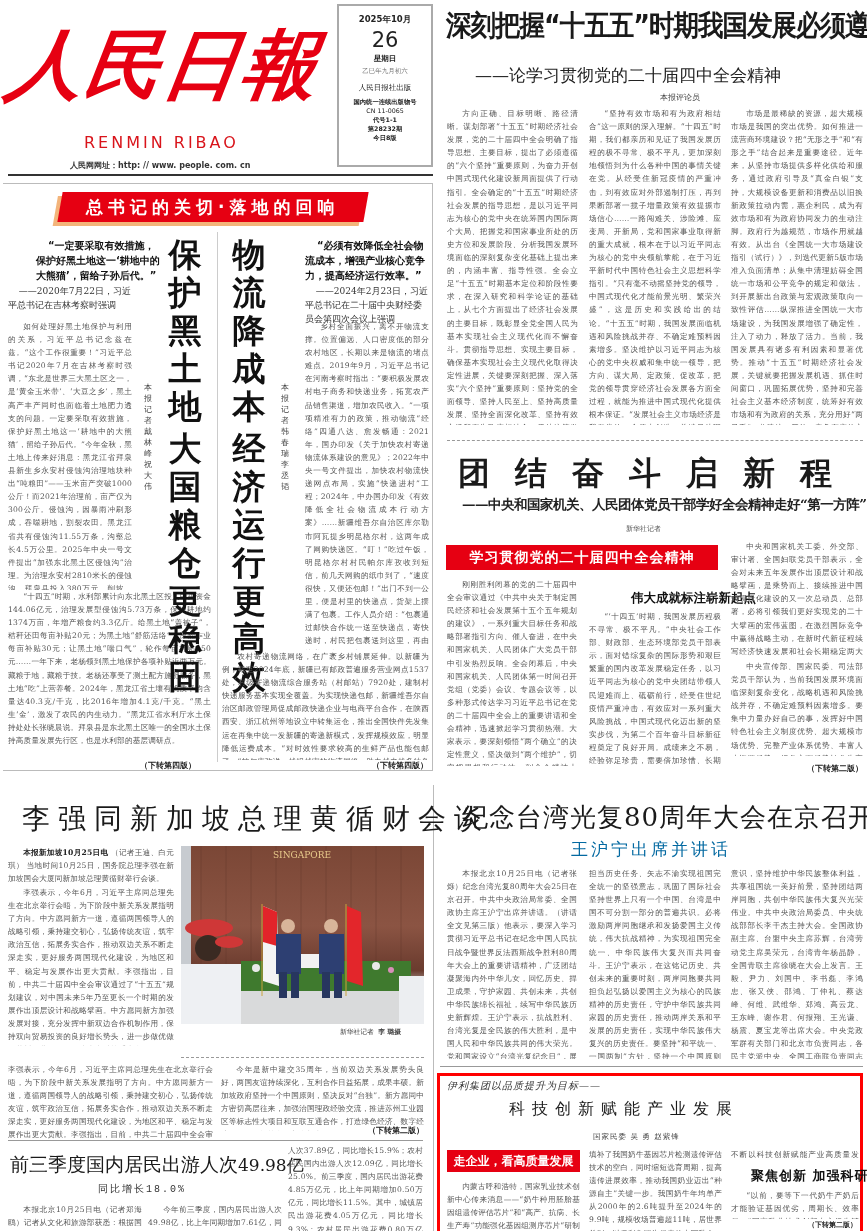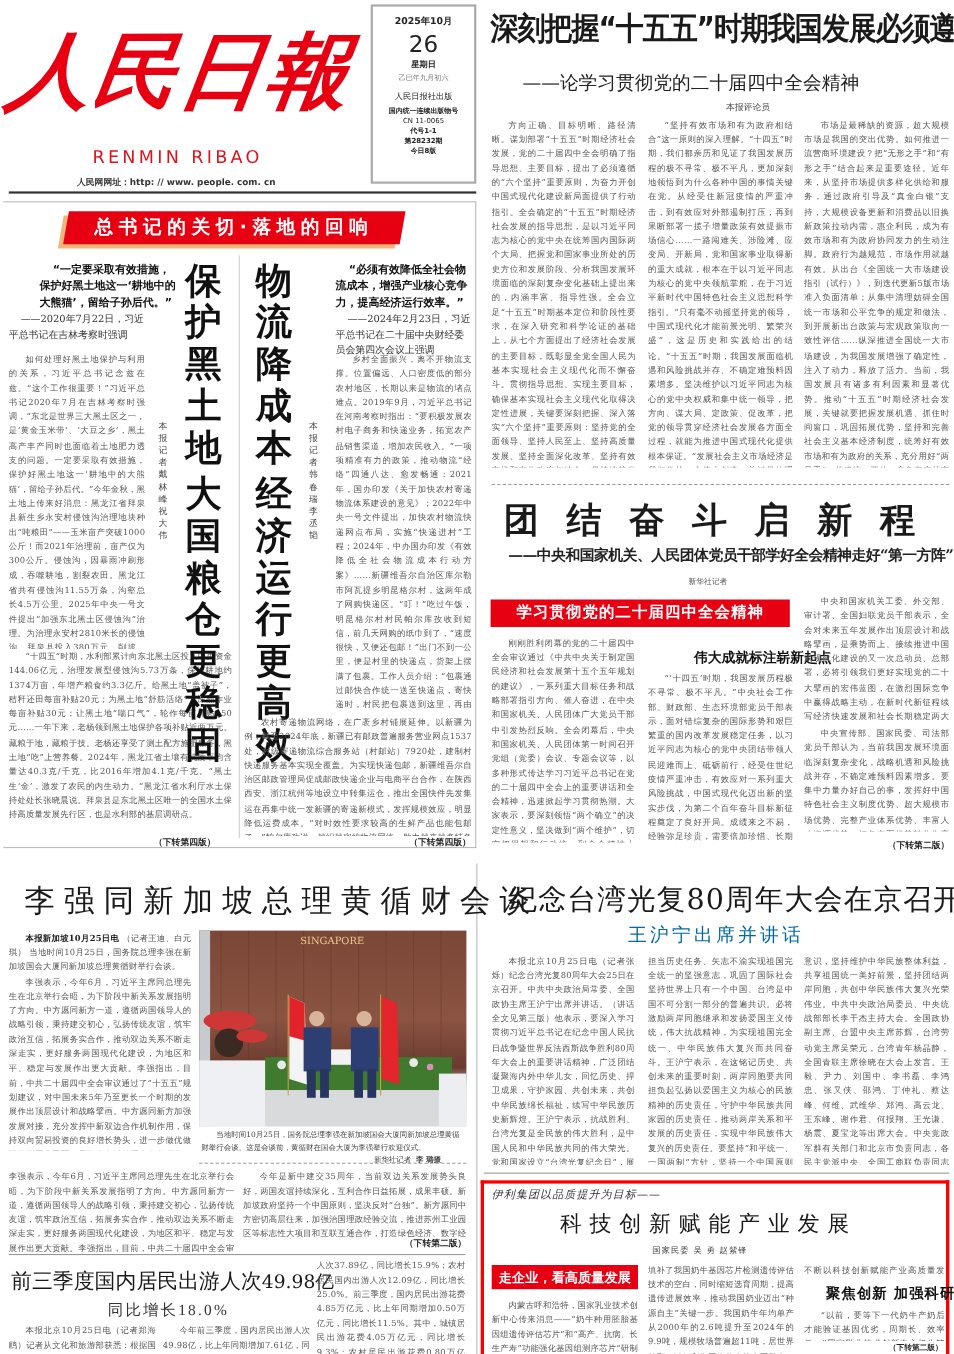--- a/index.html
+++ b/index.html
@@ -53,21 +53,21 @@
   .lq-title { left: 22px; top: 800px; width: 400px; font-family: "DejaVu Serif", serif; font-size: 28px; letter-spacing: 8px; color: #1a1a1a; white-space: nowrap; }
   .photo { left: 181px; top: 846px; width: 243px; height: 178px; overflow: hidden; background: linear-gradient(180deg, #7b4736 0%, #8b5443 45%, #6a3b2e 70%, #b9b7b5 80%, #dcdcdc 100%); }
   .photo-caption { left: 183px; top: 1027px; width: 240px; font-size: 6.8px; line-height: 11px; color: #444; }
 
   
   .tw-title { left: 462px; top: 800px; font-family: "DejaVu Serif", serif; font-size: 26px; color: #1a1a1a; white-space: nowrap; letter-spacing: 1px; }
   .tw-sub { left: 571px; top: 838px; font-family: "DejaVu Sans", sans-serif; font-size: 17px; color: #0369a1; letter-spacing: 3px; }
 
   .yili-box { left: 437px; top: 1073px; width: 426px; height: 158px; border: 3px solid #ff0000; border-bottom: none; }
   .travel-title { left: 10px; top: 1152px; font-family: "DejaVu Sans", sans-serif; font-size: 19px; color: #1a1a1a; white-space: nowrap; }
-  .travel-sub { left: 98px; top: 1182px; font-family: Liberation Serif, serif; font-size: 14px; color: #333; letter-spacing: 2px; }
+  .travel-sub { left: 98px; top: 1182px; font-family: Liberation Mono, monospace; font-size: 10px; color: #333; letter-spacing: 2px; }
 </style>
 </head>
 <body>
 
 <div class="abs masthead-logo">人民日報</div>
 <div class="abs masthead-en">RENMIN RIBAO</div>
 <div class="abs masthead-url">人民网网址：http: // www. people. com. cn</div>
 
 <div class="abs date-box">
   <div class="ym">2025年10月</div>
@@ -211,21 +211,20 @@
       <rect x="153" y="126" width="8" height="26" fill="#27365f"></rect>
 
     <ellipse cx="28" cy="82" rx="24" ry="9" fill="#cf3737"></ellipse>
     <rect x="0" y="118" width="60" height="60" fill="#eef0f3"></rect>
     <circle cx="27" cy="102" r="13" fill="#3a2a22"></circle>
     <ellipse cx="48" cy="96" rx="14" ry="6" fill="#cf3737"></ellipse>
     <rect x="218" y="130" width="25" height="48" fill="#eceef1"></rect>
   </svg>
 </div>
 <div class="abs photo-caption">
-  <div style="text-indent:2em;">当地时间10月25日，国务院总理李强在新加坡国会大厦同新加坡总理黄循财举行会谈。这是会谈前，黄循财在国会大厦为李强举行欢迎仪式。</div>
   <div style="text-align:right;padding-right:22px;"><span>新华社记者</span>&nbsp;&nbsp;<b>李 璐摄</b></div>
 </div>
 <div class="abs dash-rule" style="left:181px;top:1057px;width:243px;"></div>
 
 <div class="abs tw-title">纪念台湾光复80周年大会在京召开</div>
 <div class="abs tw-sub">王沪宁出席并讲话</div>
 <div class="abs body-text" style="left:447px;top:867px;width:130px;height:192px;">本报北京10月25日电（记者张烁）纪念台湾光复80周年大会25日在京召开。中共中央政治局常委、全国政协主席王沪宁出席并讲话。（讲话全文见第三版）他表示，要深入学习贯彻习近平总书记在纪念中国人民抗日战争暨世界反法西斯战争胜利80周年大会上的重要讲话精神，广泛团结凝聚海内外中华儿女，回忆历史、捍卫成果，守护家园、共创未来，共创中华民族绵长福祉，续写中华民族历史新辉煌。王沪宁表示，抗战胜利、台湾光复是全民族的伟大胜利，是中国人民和中华民族共同的伟大荣光。党和国家设立“台湾光复纪念日”，展示了全国各族人民坚持一个中国原则、捍卫国家主权和领土完整的坚定立场，反映了包括台湾同胞在内的海内外中华儿女的共同愿望，彰显了中国共产党坚定不移</div>
 <div class="abs body-text" style="left:589px;top:867px;width:132px;height:192px;text-indent:0;">担当历史任务、矢志不渝实现祖国完全统一的坚强意志，巩固了国际社会坚持世界上只有一个中国、台湾是中国不可分割一部分的普遍共识。必将激励两岸同胞继承和发扬爱国主义传统，伟大抗战精神，为实现祖国完全统一、中华民族伟大复兴而共同奋斗。王沪宁表示，在这铭记历史、共创未来的重要时刻，两岸同胞要共同担负起弘扬以爱国主义为核心的民族精神的历史责任，守护中华民族共同家园的历史责任，推动两岸关系和平发展的历史责任，实现中华民族伟大复兴的历史责任。要坚持“和平统一、一国两制”方针，坚持一个中国原则和“九二共识”，共护抗战胜利重大成果，共同推进祖国统一大业，绝不为各种形式的“台独”分裂活动留下任何空间。要坚持深化两岸交流融合，共铸中华民族共同体</div>
 <div class="abs body-text" style="left:731px;top:867px;width:132px;height:192px;text-indent:0;">意识，坚持维护中华民族整体利益，共享祖国统一美好前景，坚持团结两岸同胞，共创中华民族伟大复兴光荣伟业。中共中央政治局委员、中央统战部部长李干杰主持大会。全国政协副主席、台盟中央主席苏辉，台湾劳动党主席吴荣元，台湾青年杨晶静，全国青联主席徐晓在大会上发言。王毅、尹力、刘国中、李书磊、李鸿忠、张又侠、邵鸿、丁仲礼、蔡达峰、何维、武维华、郑鸿、高云龙、王东峰、谢作君、何报翔、王光谦、杨震、夏宝龙等出席大会。中央党政军群有关部门和北京市负责同志，各民主党派中央、全国工商联负责同志和无党派人士，首都各界代表及专家学者，港澳台同胞、海外侨胞代表，外国驻华使节及国际组织驻华代表等共约500人参加大会。</div>
 <div class="abs solid-rule" style="left:440px;top:1066px;width:423px;"></div>
@@ -234,21 +233,21 @@
 <div class="abs travel-title">
   <span>前三季度国内居民出游人次</span><span class="serif" style="font-size:17px">49.98亿</span>
 </div>
 <div class="abs travel-sub">同比增长18.0%</div>
 <div class="abs body-text" style="left:8px;top:1203px;width:134px;height:28px;">本报北京10月25日电（记者郑海鸥）记者从文化和旅游部获悉：根据国内居民出游抽样调查统计结果，</div>
 <div class="abs body-text" style="left:148px;top:1203px;width:134px;height:28px;">今年前三季度，国内居民出游人次49.98亿，比上年同期增加7.61亿，同比增长18.0%。其中，城镇居民国内出游</div>
 <div class="abs body-text" style="left:288px;top:1144px;width:135px;height:87px;text-indent:0;">人次37.89亿，同比增长15.9%；农村居民国内出游人次12.09亿，同比增长25.0%。前三季度，国内居民出游花费4.85万亿元，比上年同期增加0.50万亿元，同比增长11.5%。其中，城镇居民出游花费4.05万亿元，同比增长9.3%；农村居民出游花费0.80万亿元，同比增长24.0%。</div>
 
 <div class="abs yili-box"></div>
 <div class="abs serif" style="left:447px;top:1079px;font-size:10px;color:#333;font-style:italic;letter-spacing:1px;">伊利集团以品质提升为目标——</div>
-<div class="abs sans" style="left:509px;top:1099px;font-size:20px;color:#1a1a1a;letter-spacing:7px;white-space:nowrap;">科技创新赋能产业发展</div>
+<div class="abs sans" style="left:509px;top:1099px;font-size:16px;color:#1a1a1a;letter-spacing:7px;white-space:nowrap;">科技创新赋能产业发展</div>
 <div class="abs serif" style="left:593px;top:1132px;font-size:7.5px;color:#444;letter-spacing:1px;">国家民委 吴 勇 赵紫锋</div>
 <div class="abs red-tag" style="left:447px;top:1150px;width:133px;height:22px;line-height:22px;font-size:12px;">走企业，看高质量发展</div>
 <div class="abs body-text" style="left:447px;top:1180px;width:133px;height:51px;">内蒙古呼和浩特，国家乳业技术创新中心传来消息——“奶牛种用胚胎基因组遗传评估芯片”和“高产、抗病、长生产寿”功能强化基因组测序芯片“研制成功，这项突破</div>
 <div class="abs body-text" style="left:589px;top:1148px;width:133px;height:83px;text-indent:0;">填补了我国奶牛基因芯片检测遗传评估技术的空白，同时缩短选育周期，提高遗传进展效率，推动我国奶业迈出“种源自主”关键一步。我国奶牛年均单产从2000年的2.6吨提升至2024年的9.9吨，规模牧场普遍超11吨，居世界前列。以伊利集团为代表的中国乳企，锚定品质提升这一目标，</div>
 <div class="abs body-text" style="left:731px;top:1148px;width:128px;height:14px;text-indent:0;">不断以科技创新赋能产业高质量发展。</div>
 <div class="abs subhead" style="left:751px;top:1167px;font-size:13px;letter-spacing:1px;">聚焦创新 加强科研</div>
 <div class="abs body-text" style="left:731px;top:1189px;width:128px;height:30px;">“以前，要等下一代奶牛产奶后才能验证基因优劣，周期长、效率低，”国家乳业技术创新中心奶牛繁育研究中心负责人</div>
 <div class="abs continued" style="left:808px;top:1220px;font-size:7px;">（下转第二版）</div>
 
 </body></html>

